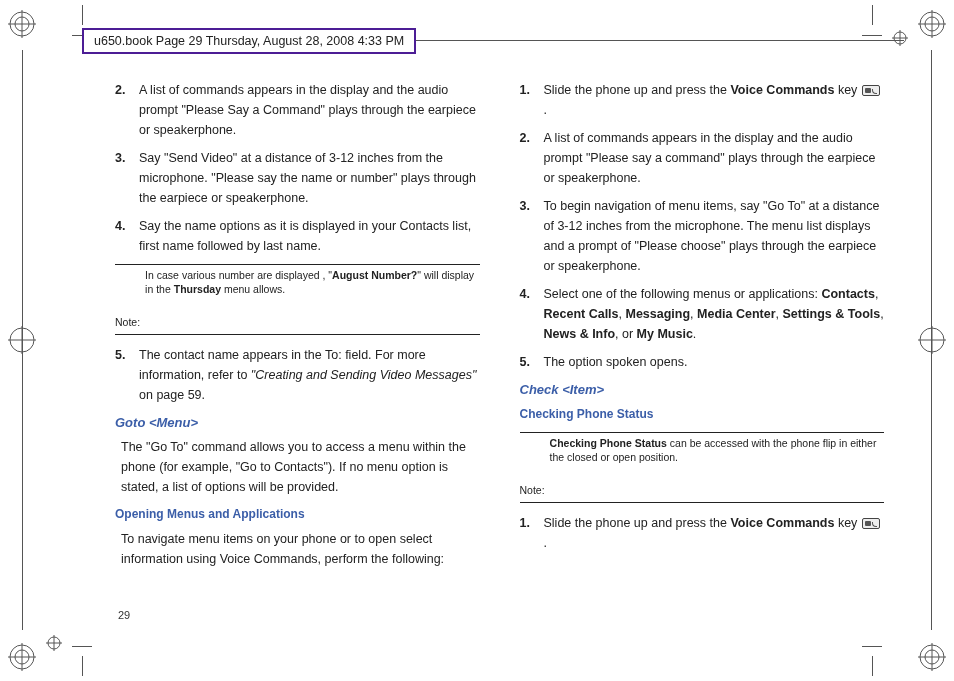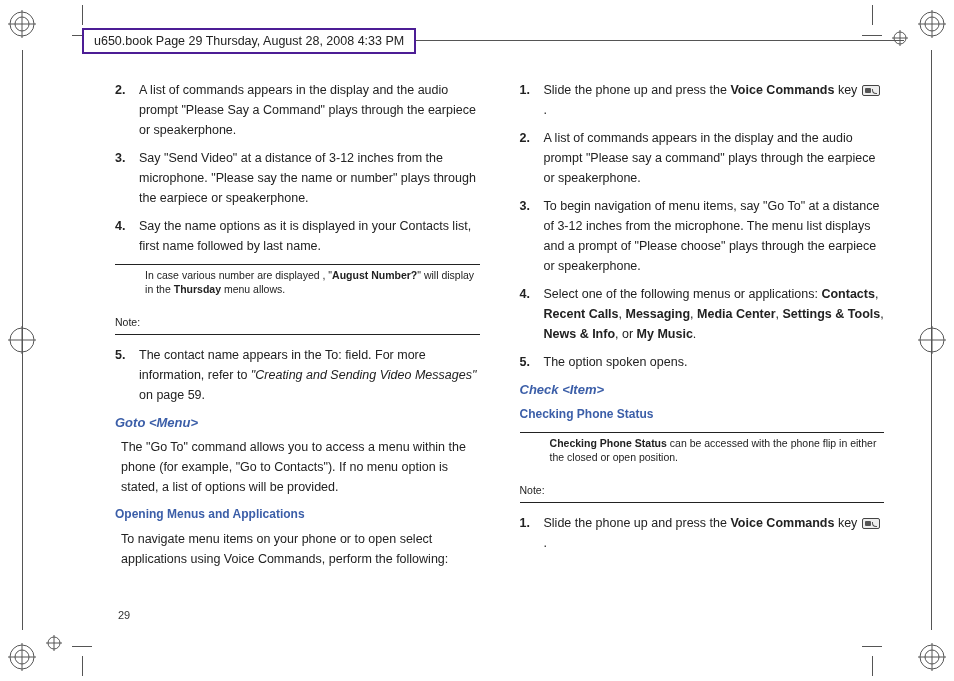--- a/index.html
+++ b/index.html
@@ -230,21 +230,21 @@
     <div class="ol-item">
       <div class="ol-num">5.</div>
       <div class="ol-body">
         <span>The contact name appears in the To: field. For more information, refer to </span><span class="xref">"Creating and Sending Video Messages"</span><span>  on page 59.</span>
       </div>
     </div>
 
     <div class="subhead-blue-ital">Goto &lt;Menu&gt;</div>
     <div class="para">The "Go To" command allows you to access a menu within the phone (for example, "Go to Contacts"). If no menu option is stated, a list of options will be provided.</div>
     <div class="subhead-blue">Opening Menus and Applications</div>
-    <div class="para">To navigate menu items on your phone or to open select applications using Voice Commands, perform the following:</div>
+    <div class="para">To navigate menu items on your phone or to open select information using Voice Commands, perform the following:</div>
   </div>
 
   <div class="col">
     <div class="ol-item">
       <div class="ol-num">1.</div>
       <div class="ol-body">
         <span>Slide the phone up and press the </span><span class="b">Voice Commands</span><span> key </span><span class="key-icon"></span><span>.</span>
       </div>
     </div>
     <div class="ol-item">

